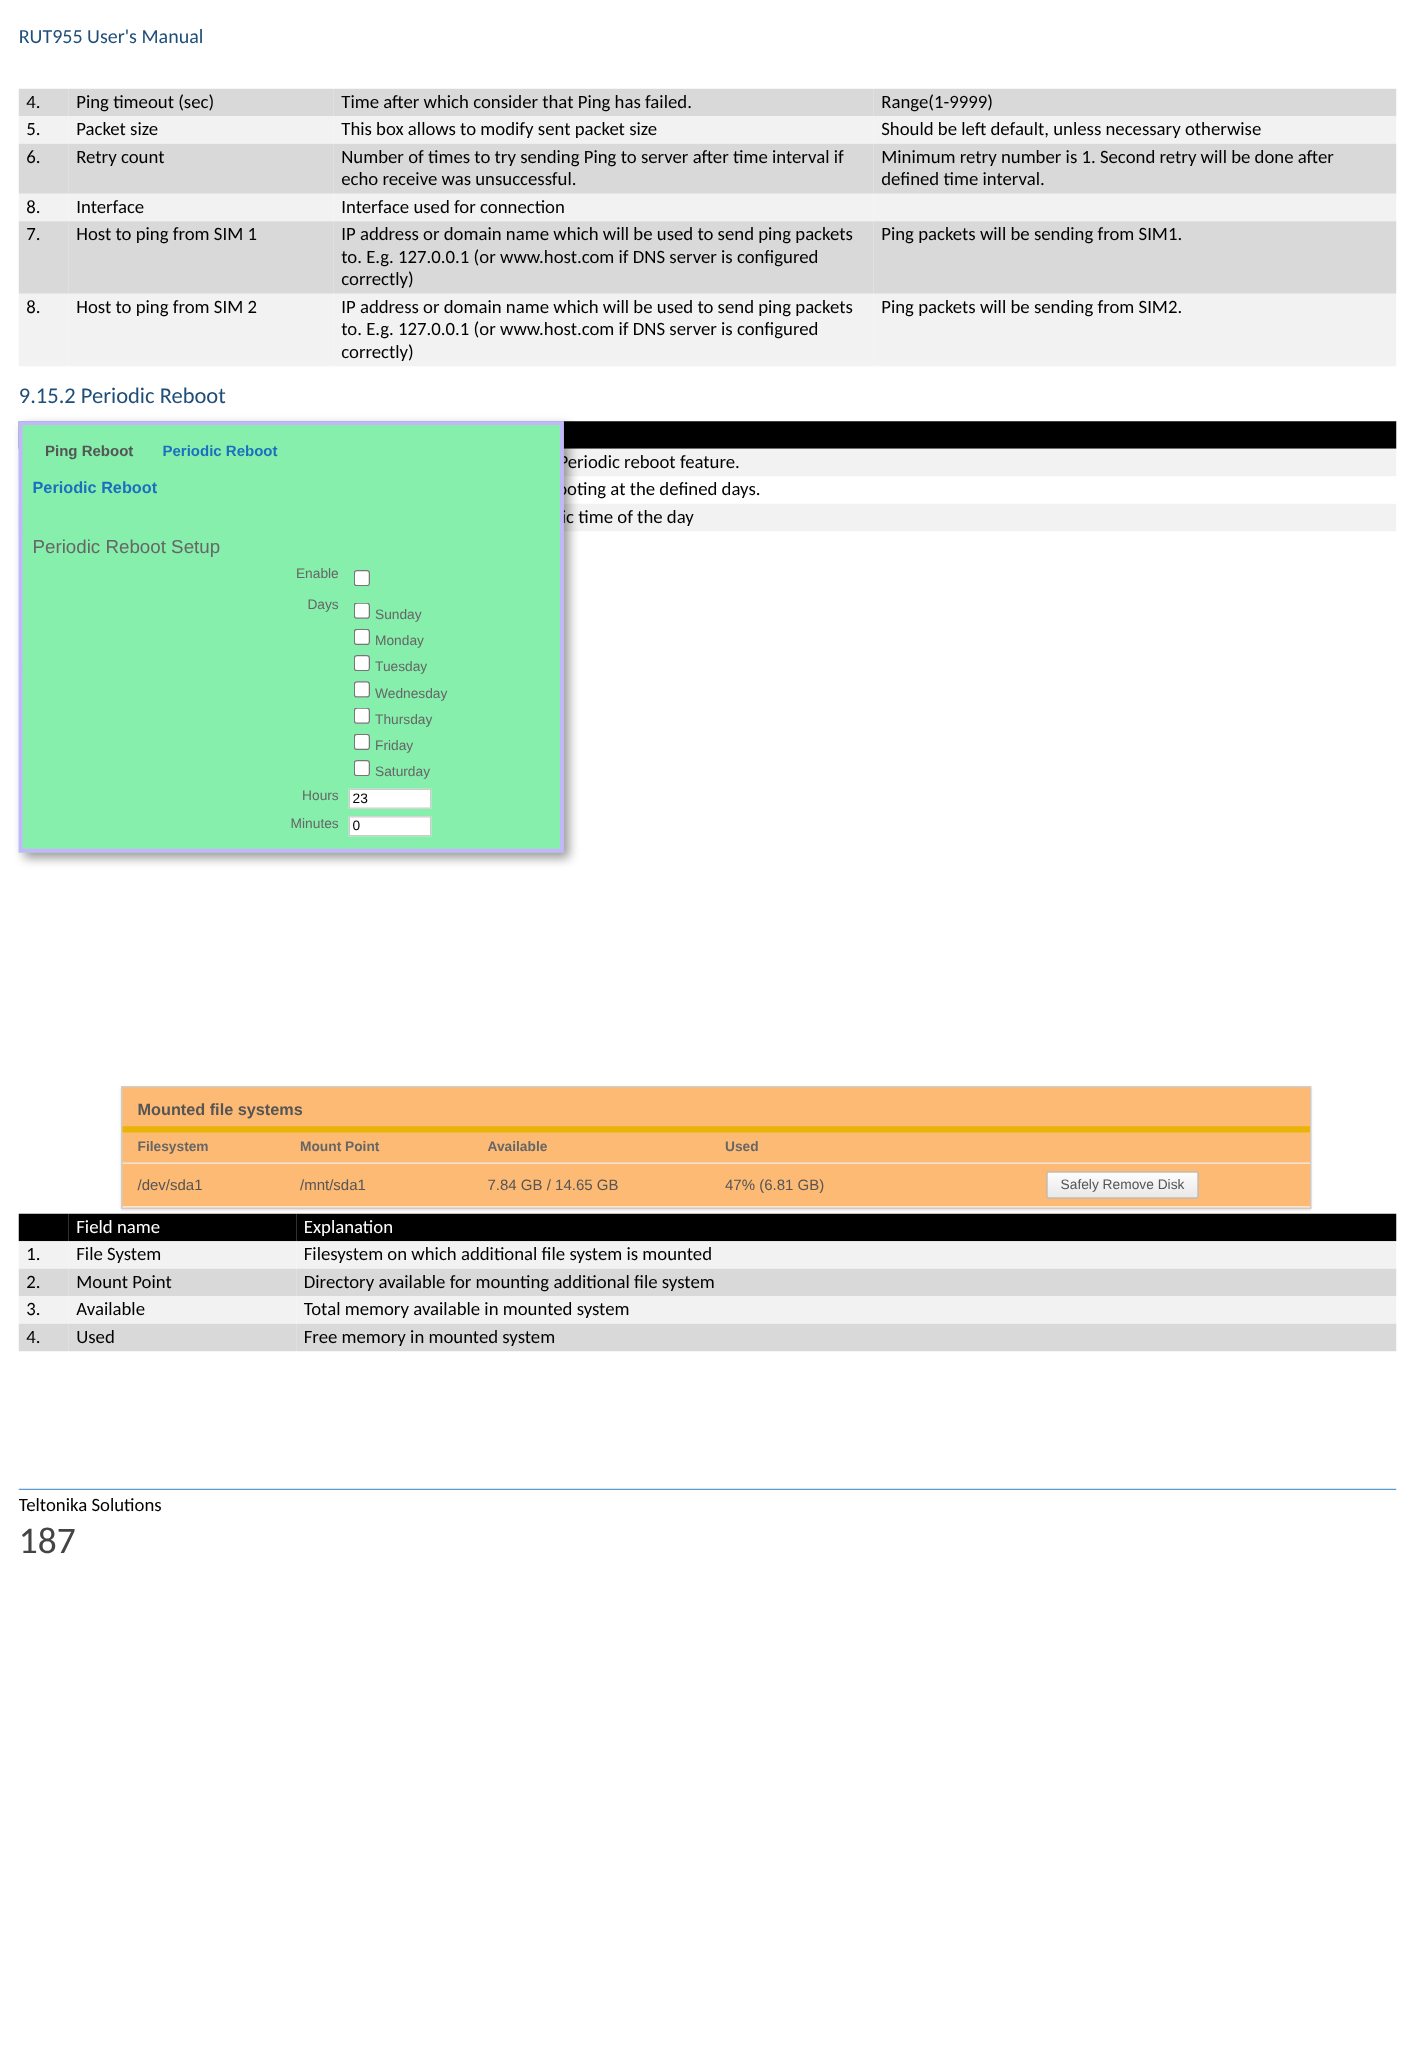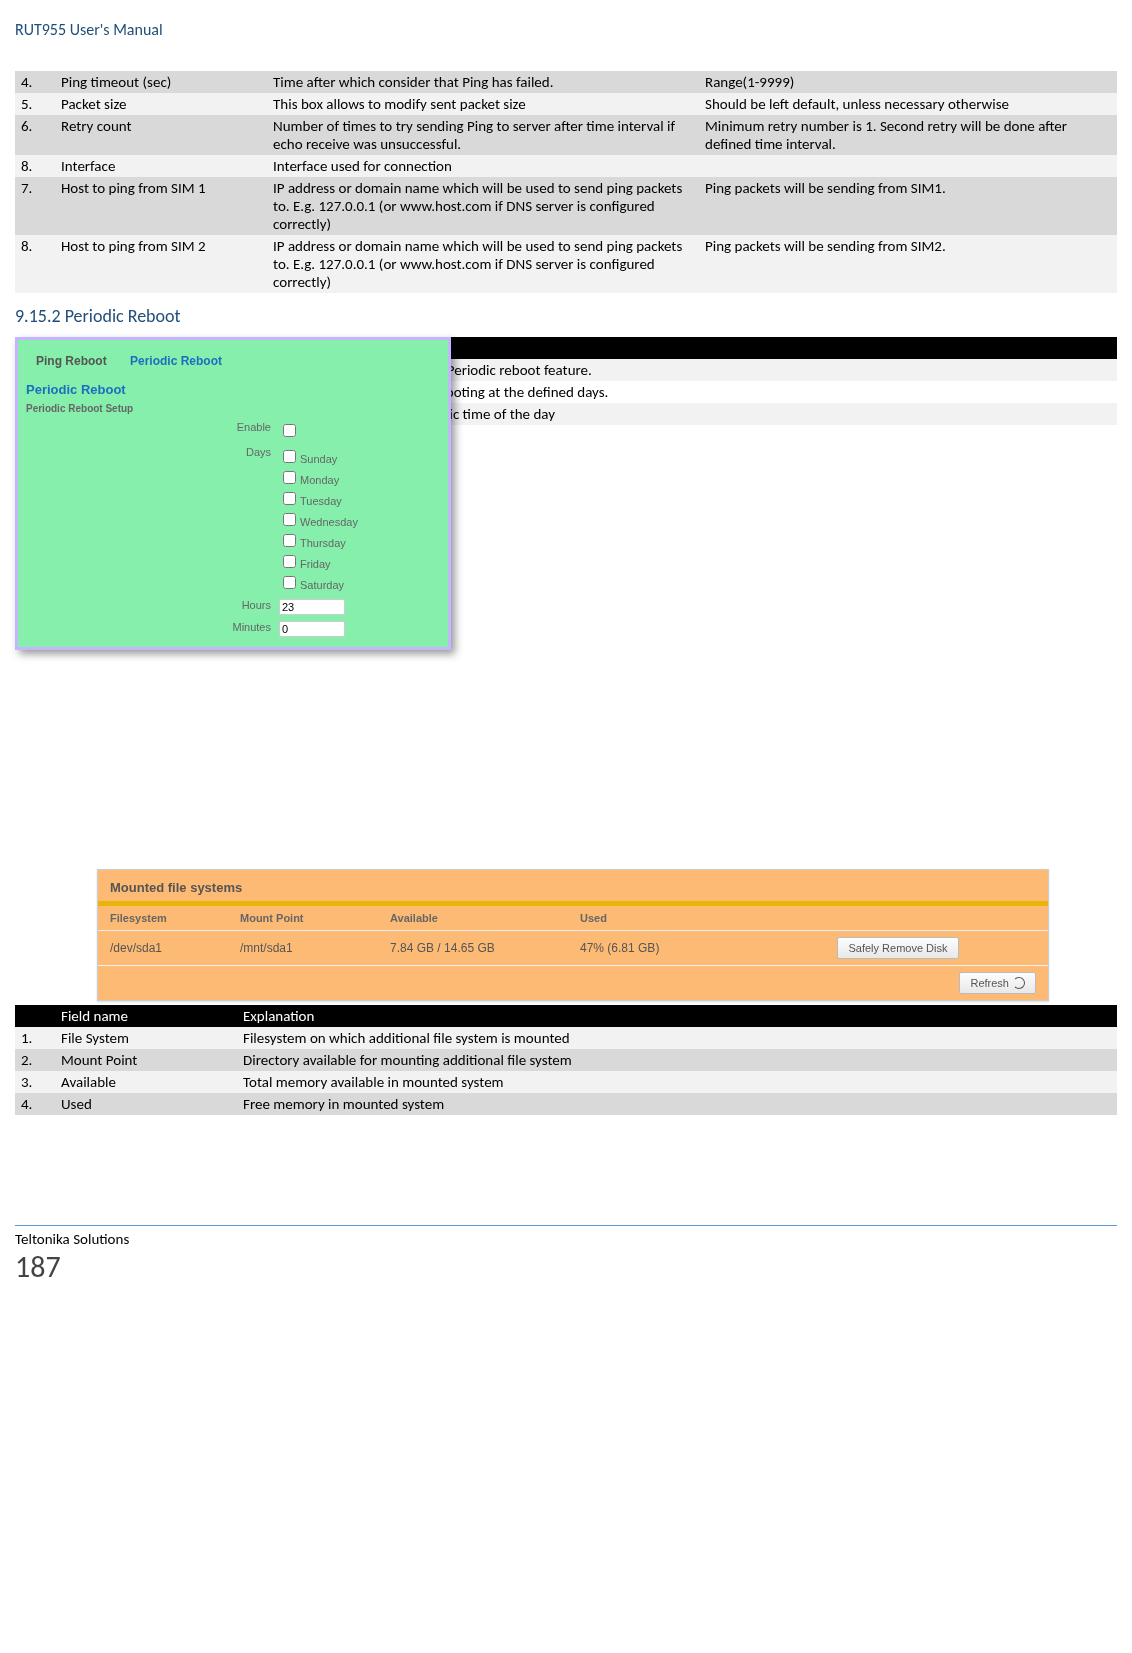--- a/index.html
+++ b/index.html
@@ -71,23 +71,24 @@
   .tab { color: #555; }
   .tab-active { color: #1b6fbf; }
   .dlg-title {
     padding: 8px 8px 2px 8px;
     color: #1b6fbf;
     font-weight: bold;
     font-size: 13px;
   }
   .dlg-sub {
     padding: 4px 8px;
-    font-size: 10px;
-    font-weight: bold;
+    font-size: 15px;
+    font-weight: normal;
     color: #666;
+    margin-top: 26px;
   }
   .form-row { display:flex; align-items:flex-start; padding: 3px 8px; }
   .form-label {
     width: 245px; text-align: right; padding-right: 8px;
     color:#666; font-size:11px;
   }
   .form-ctrl input[type=text] {
     width:60px; border:1px solid #ccc; font-size:11px; padding:1px 2px;
   }
   .chk-list label { display:block; font-size:11px; color:#666; padding:1px 0;}
@@ -272,26 +273,20 @@
     <div class="mp-c4">Used</div>
     <div class="mp-c5"></div>
   </div>
   <div class="mp-row">
     <div class="mp-c1">/dev/sda1</div>
     <div class="mp-c2">/mnt/sda1</div>
     <div class="mp-c3">7.84 GB / 14.65 GB</div>
     <div class="mp-c4">47% (6.81 GB)</div>
     <div class="mp-c5"><span class="btn">Safely Remove Disk</span></div>
   </div>
-  <div class="refresh-row">
-    <span class="btn">
-      <span>Refresh</span>
-      <span class="refresh-icon"></span>
-    </span>
-  </div>
 </div>
 
 <table class="tbl3">
   <tbody>
     <tr class="row-black">
       <td></td>
       <td>Field name</td>
       <td>Explanation</td>
     </tr>
   </tbody>

